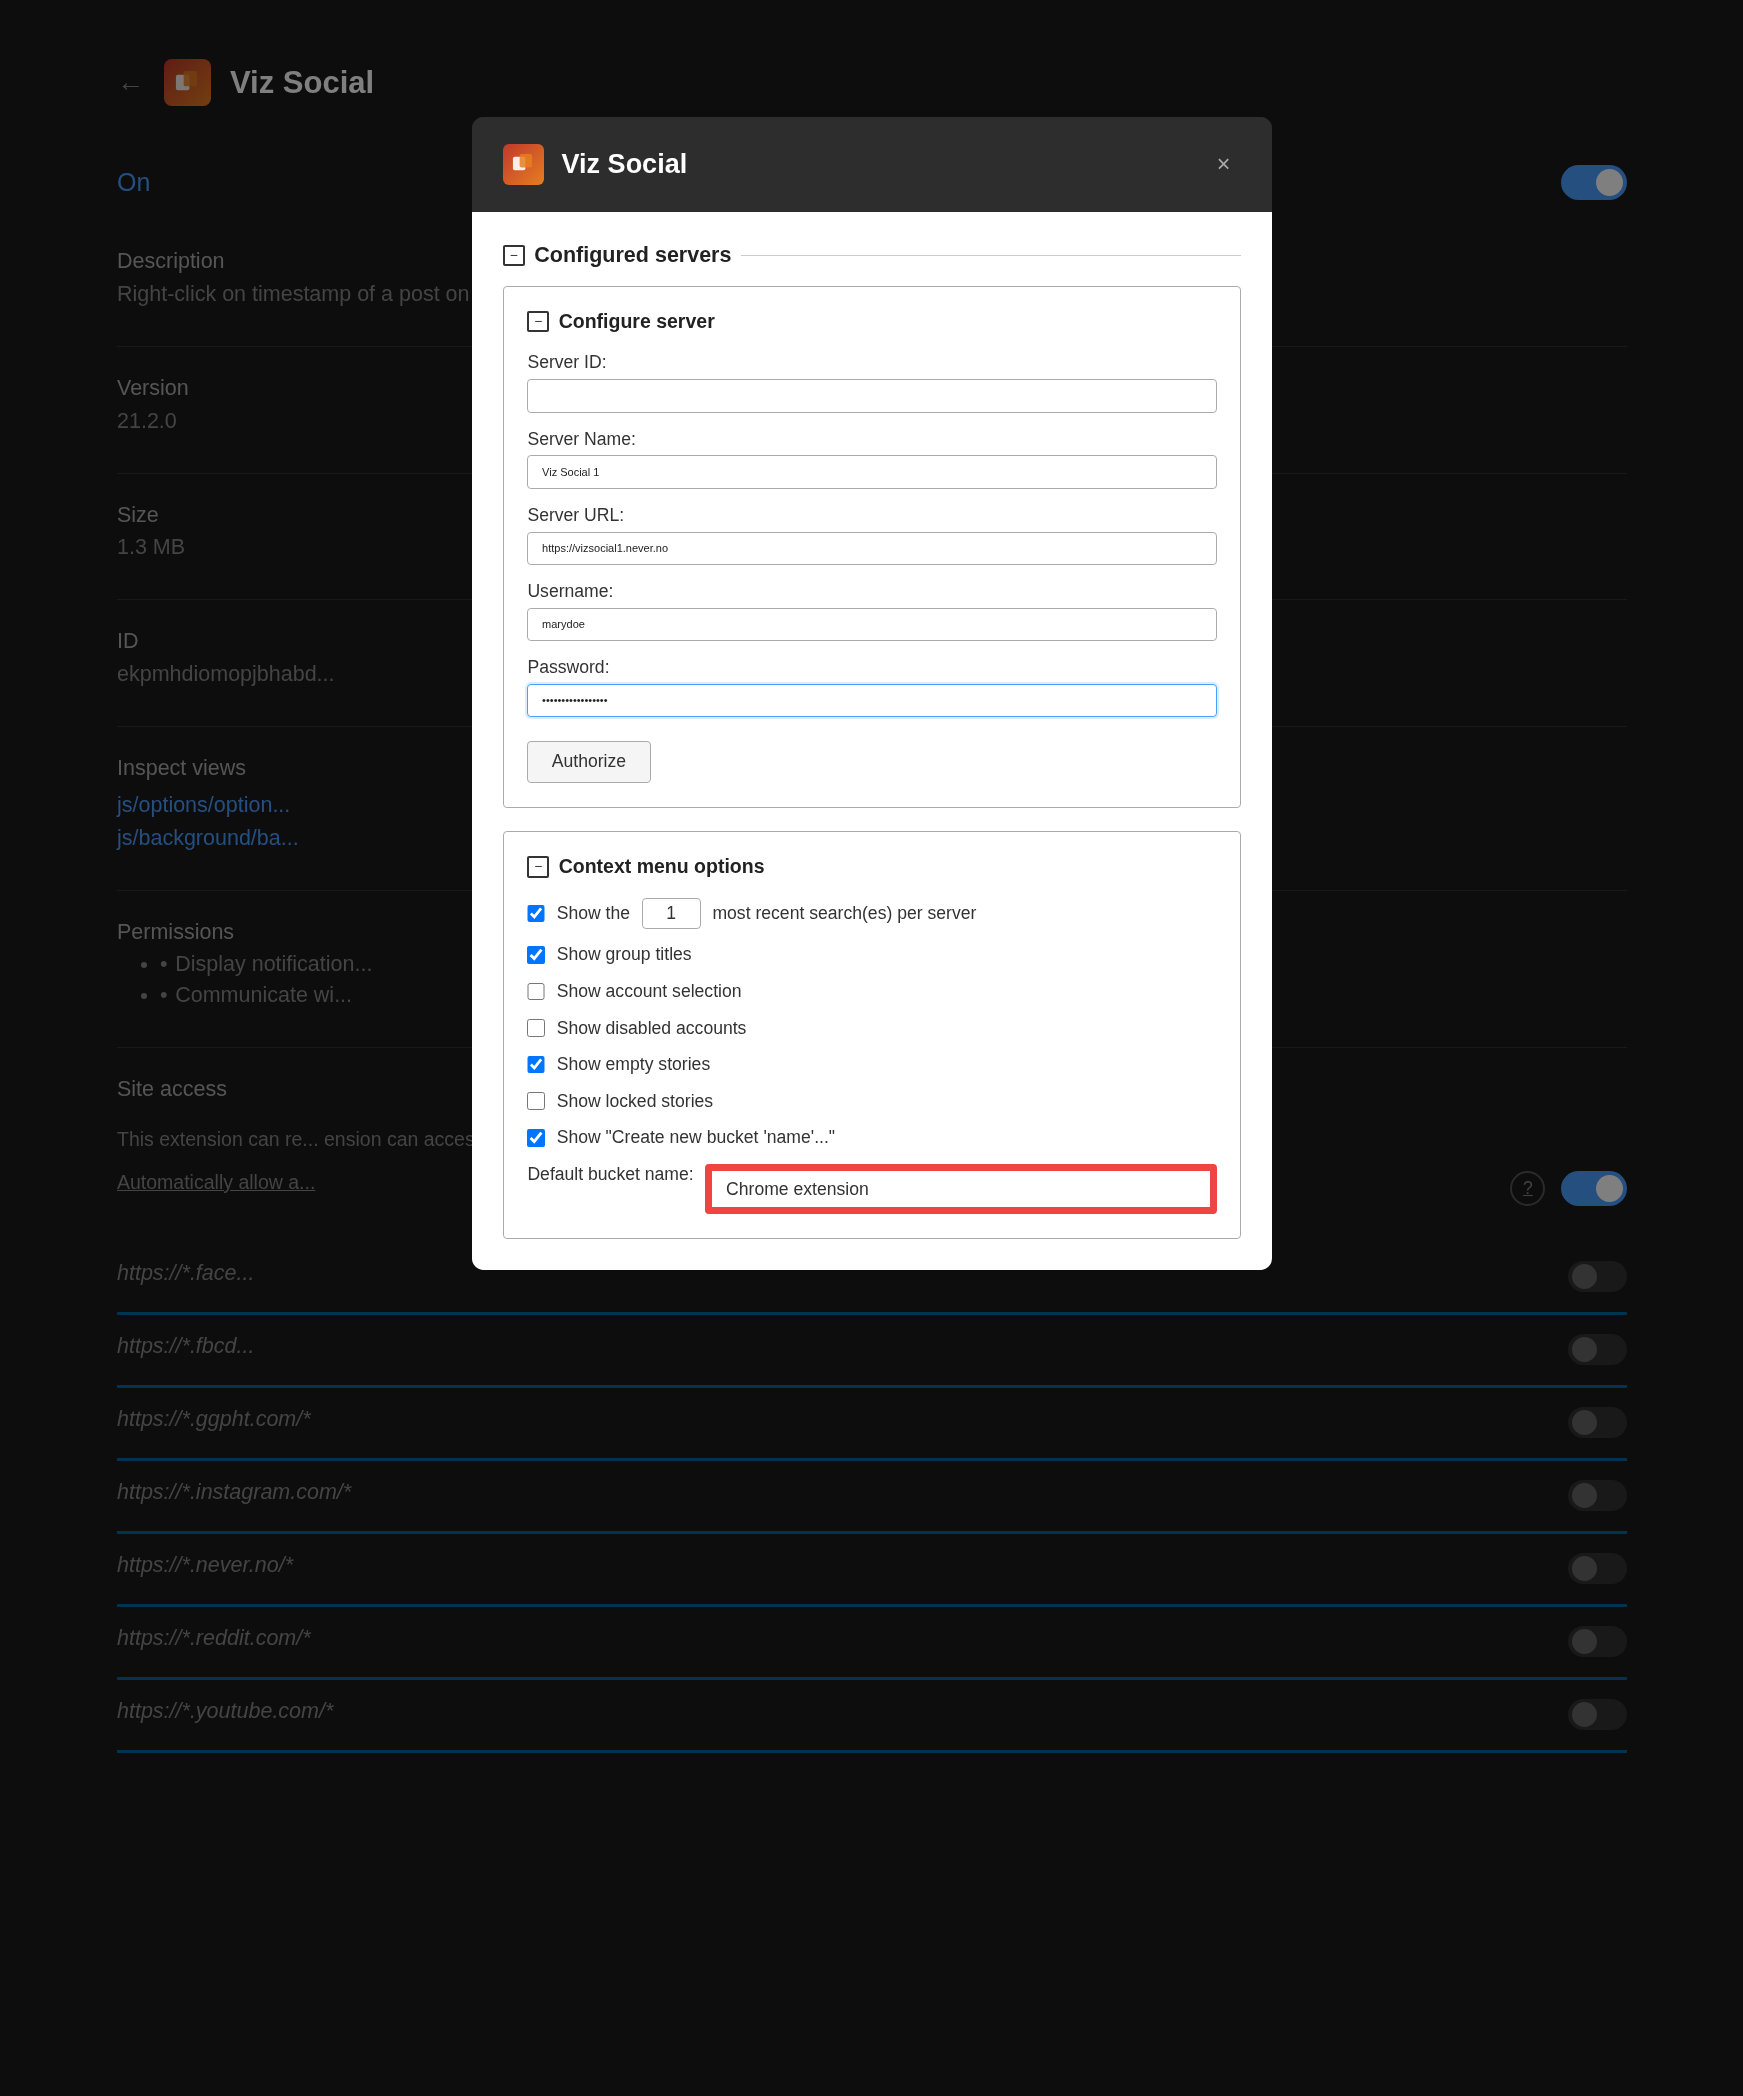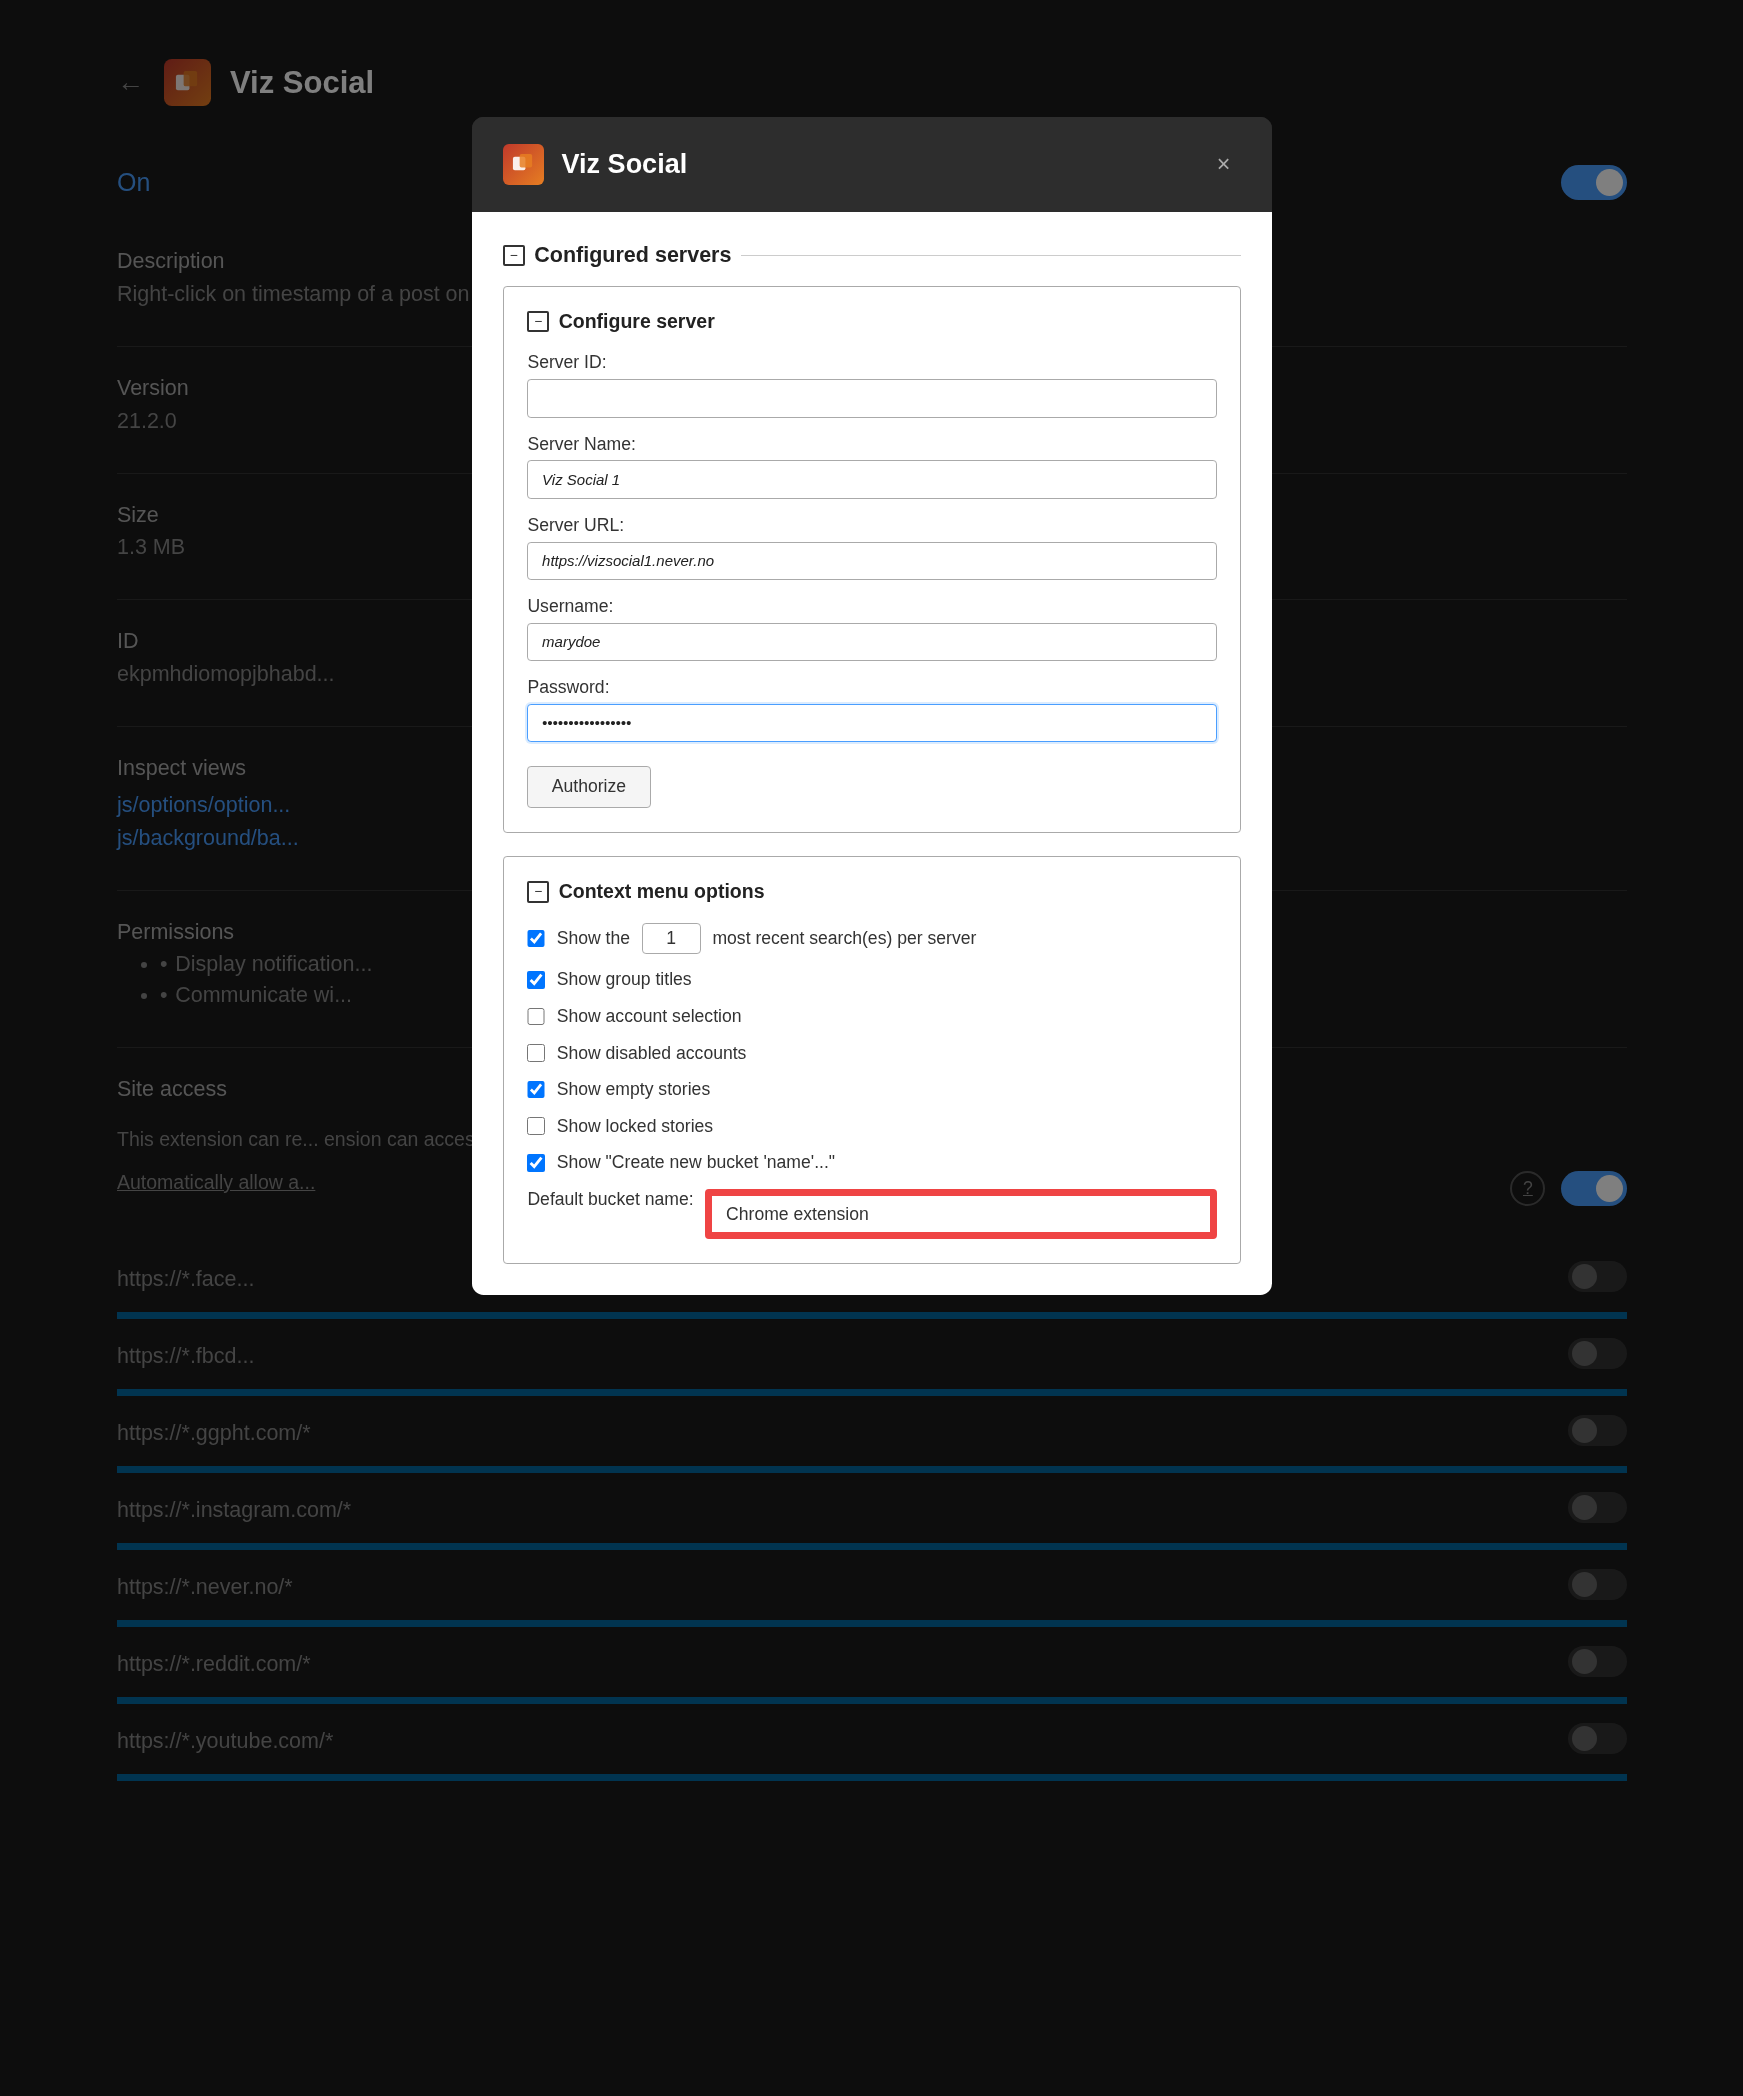--- a/index.html
+++ b/index.html
@@ -128,24 +128,25 @@
       margin-bottom: 19.5px;
     }
     .auto-allow {
       color: #888;
       font-size: 19.5px;
       margin-bottom: 19.5px;
     }
 
     .url-row {
       display: flex;
-      align-items: flex-end;
+      align-items: flex-start;
       justify-content: space-between;
       padding: 19.5px 0;
-      border-bottom: 7px solid #0369a1;
+      border-bottom: 3px solid #0369a1;
+      font-style: italic;
     }
     .url-text {
       color: #888;
       font-size: 21.5px;
     }
     .toggle-small {
       width: 59px;
       height: 31px;
       background: #3a5a7a;
       border-radius: 15.6px;
@@ -302,25 +303,24 @@
       color: #333;
       margin-bottom: 5.9px;
       display: block;
     }
 
     .form-input {
       width: 100%;
       padding: 9.8px 13.7px;
       border: 1px solid #aaa;
       border-radius: 3.9px;
-      font-size: 15px;
+      font-size: 11px;
       color: #222;
       background: white;
       outline: none;
-      font-style: italic;
     }
 
     .form-input.password-field {
       border-color: #4a9eff;
       box-shadow: 0 0 0 2px rgba(74,158,255,0.2);
     }
 
     .authorize-btn {
       padding: 9.8px 23.4px;
       border: 1px solid #aaa;

